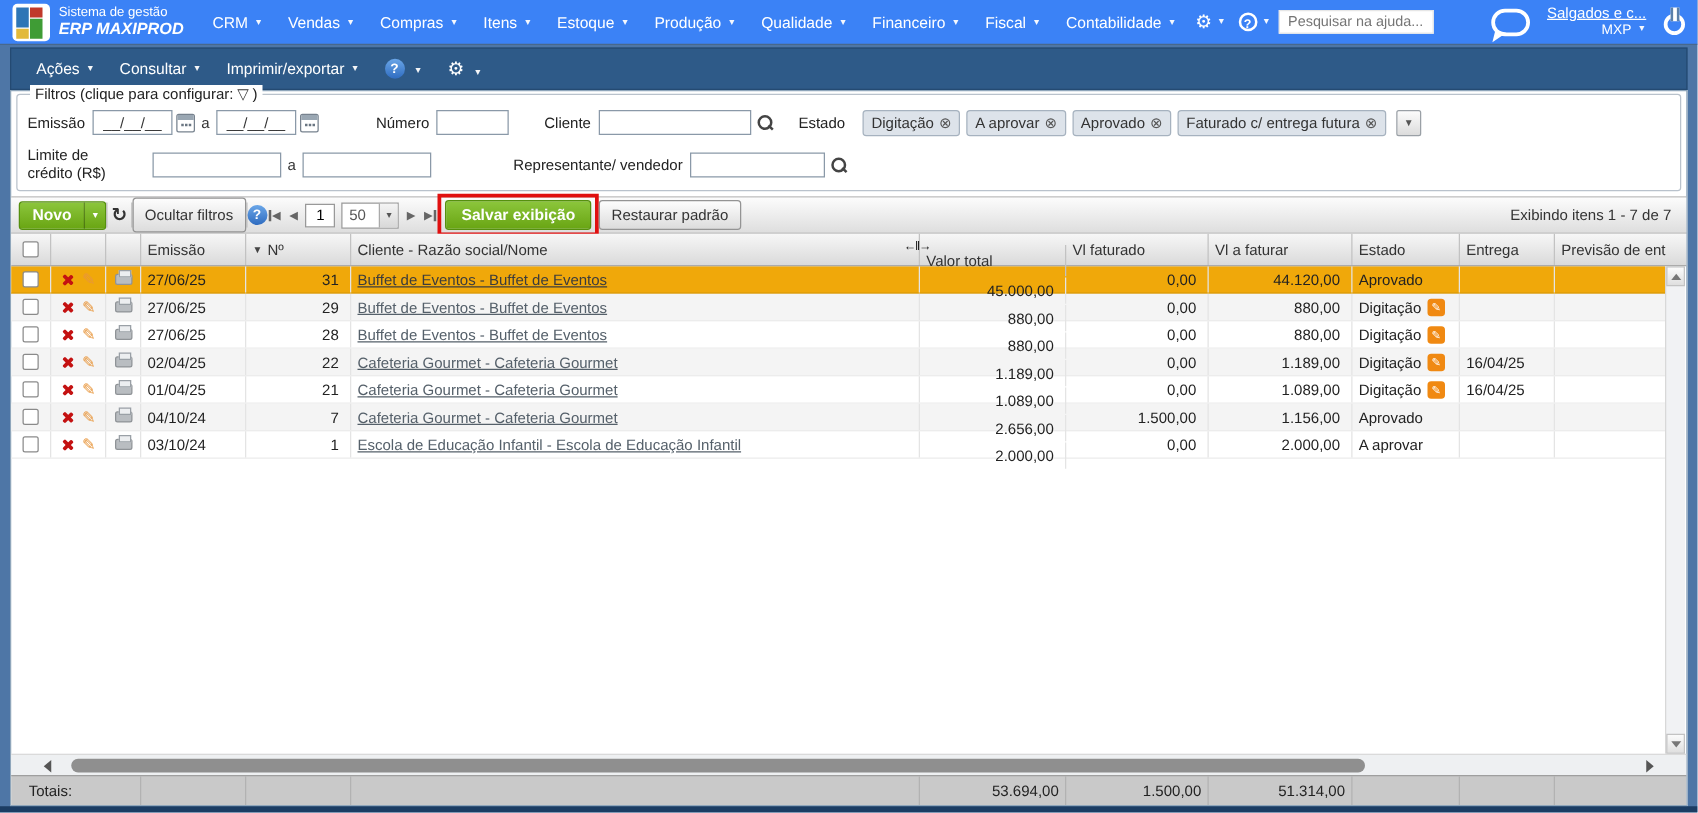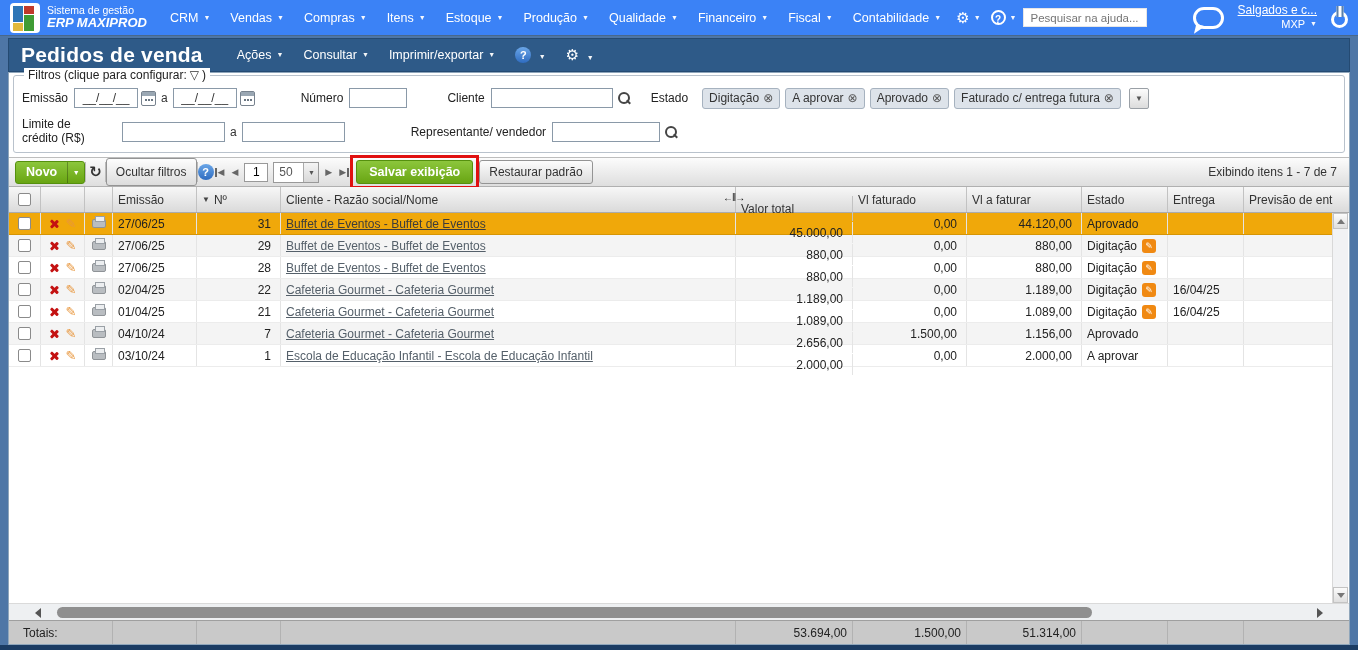--- a/index.html
+++ b/index.html
@@ -200,21 +200,20 @@
     <span class="icon-chat"></span>
     <div class="account">
       <a>Salgados e c...</a>
       <div class="sub dd">MXP</div>
     </div>
     <span class="icon-power"></span>
   </div>
 </div>
 
 <div class="titlebar">
-  <span class="page-title">Pedidos de venda</span>
   <div class="tb-menu">
     <span class="tb-item dd">Ações</span>
     <span class="tb-item dd">Consultar</span>
     <span class="tb-item dd">Imprimir/exportar</span>
     <span class="tb-item">
       <span class="help-blue">?</span>
       <span class="tiny-arrow">▼</span>
     </span>
     <span class="tb-item">
       <span class="gear-glyph">⚙</span>
@@ -234,21 +233,21 @@
       </div>
       <div class="frow">
         <span class="flabel">Emissão</span>
         <input class="txt date-in" value="__/__/__" style="">
         <span class="icon-cal"></span>
         <span class="range-a">a</span>
         <input class="txt date-in" value="__/__/__" style="">
         <span class="icon-cal"></span>
         <span class="flabel" style="margin-left:46px">Número</span>
         <input class="txt" style="width: 58px;">
-        <span class="flabel" style="margin-left:40px">Cliente</span>
+        <span class="flabel" style="margin-left:28px">Cliente</span>
         <input class="txt" style="width: 122px;">
         <span class="icon-mag"></span>
         <span class="flabel" style="margin-left:20px">Estado</span>
         <div class="chips">
           <span class="chip">
             <span>Digitação</span>
             <span class="rm">⊗</span>
           </span>
           <span class="chip">
             <span>A aprovar</span>

